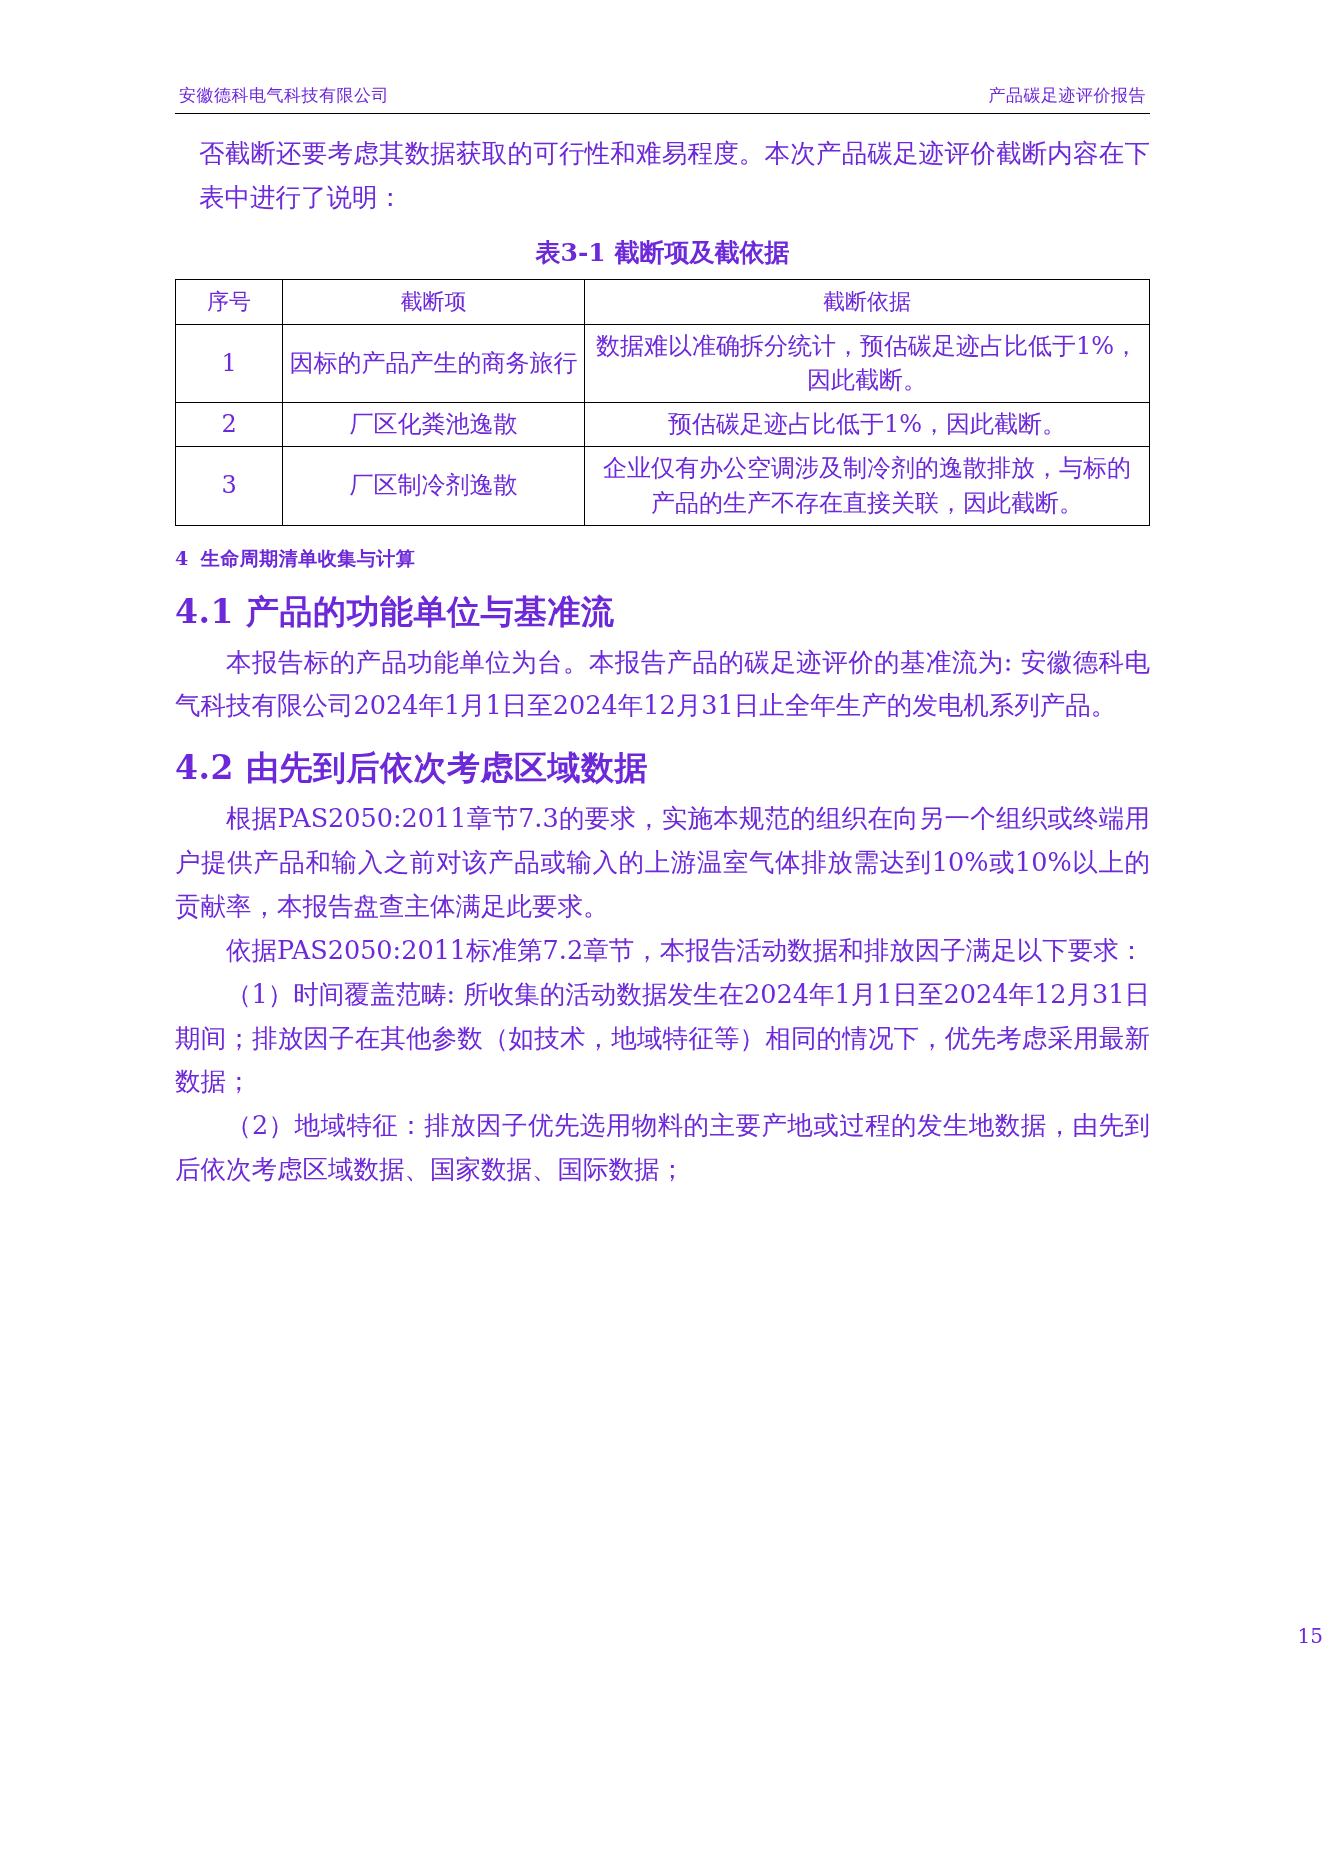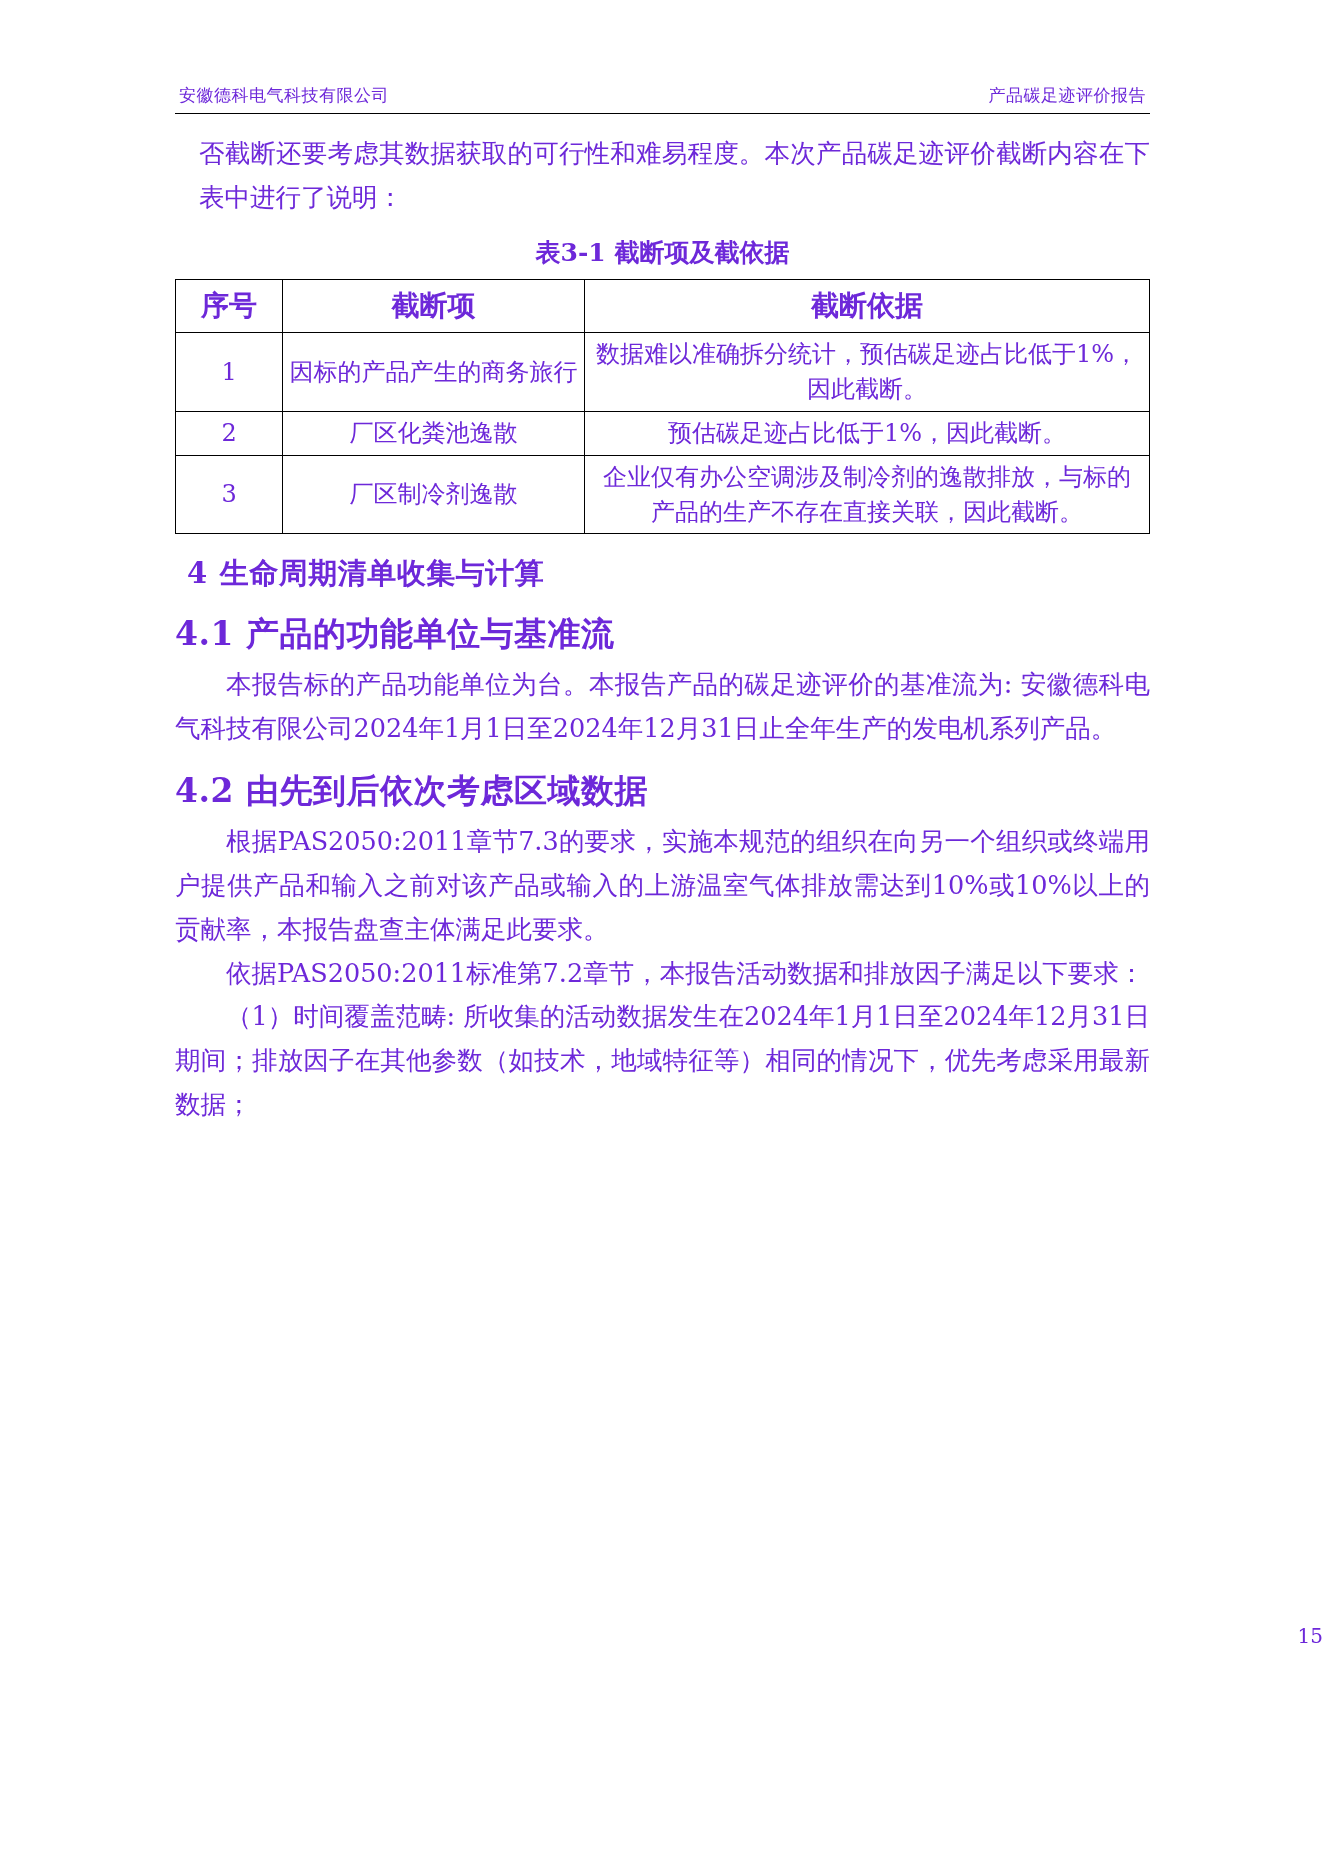--- a/index.html
+++ b/index.html
@@ -65,38 +65,38 @@
   }
   table.cut-table th,
   table.cut-table td {
     border: 1.5px solid #000;
     padding: 4px 6px;
     text-align: center;
     vertical-align: middle;
     line-height: 1.45;
   }
   table.cut-table th {
-    font-weight: bold;
-    font-size: 28px;
+    font-weight: normal;
+    font-size: 22px;
     padding: 6px;
   }
   table.cut-table col.c1 { width: 11%; }
   table.cut-table col.c2 { width: 31%; }
   table.cut-table col.c3 { width: 58%; }
   td.just {
     text-align: justify;
     text-justify: inter-ideograph;
     text-align-last: center;
   }
 
   
   h2.h-sec {
-    font-size: 29px;
+    font-size: 19px;
     font-weight: bold;
-    margin: 20px 0 8px 12px;
+    margin: 20px 0 8px 0;
     letter-spacing: 0.5px;
   }
   h3.h-sub {
     font-size: 33px;
     font-weight: bold;
     margin: 18px 0 6px 0;
     letter-spacing: 0.5px;
   }
   h2.h-sec .num, h3.h-sub .num { margin-right: 12px; }
 
@@ -167,18 +167,19 @@
       <span class="num">4.1</span><span>产品的功能单位与基准流</span>
     </h3>
     <p class="para indent">本报告标的产品功能单位为台。本报告产品的碳足迹评价的基准流为: 安徽德科电气科技有限公司2024年1月1日至2024年12月31日止全年生产的发电机系列产品。</p>
 
     <h3 class="h-sub">
       <span class="num">4.2</span><span>由先到后依次考虑区域数据</span>
     </h3>
     <p class="para indent">根据PAS2050:2011章节7.3的要求，实施本规范的组织在向另一个组织或终端用户提供产品和输入之前对该产品或输入的上游温室气体排放需达到10%或10%以上的贡献率，本报告盘查主体满足此要求。</p>
     <p class="para indent">依据PAS2050:2011标准第7.2章节，本报告活动数据和排放因子满足以下要求：</p>
     <p class="para indent">（1）时间覆盖范畴: 所收集的活动数据发生在2024年1月1日至2024年12月31日期间；排放因子在其他参数（如技术，地域特征等）相同的情况下，优先考虑采用最新数据；</p>
+    <p class="para indent">（2）地域特征：排放因子优先选用物料的主要产地或过程的发生地数据，由先到后依次考虑区域数据、国家数据、国际数据；</p>
 
   </div>
 
   <div class="page-number">15</div>
 
 </div>
 
 </body></html>

